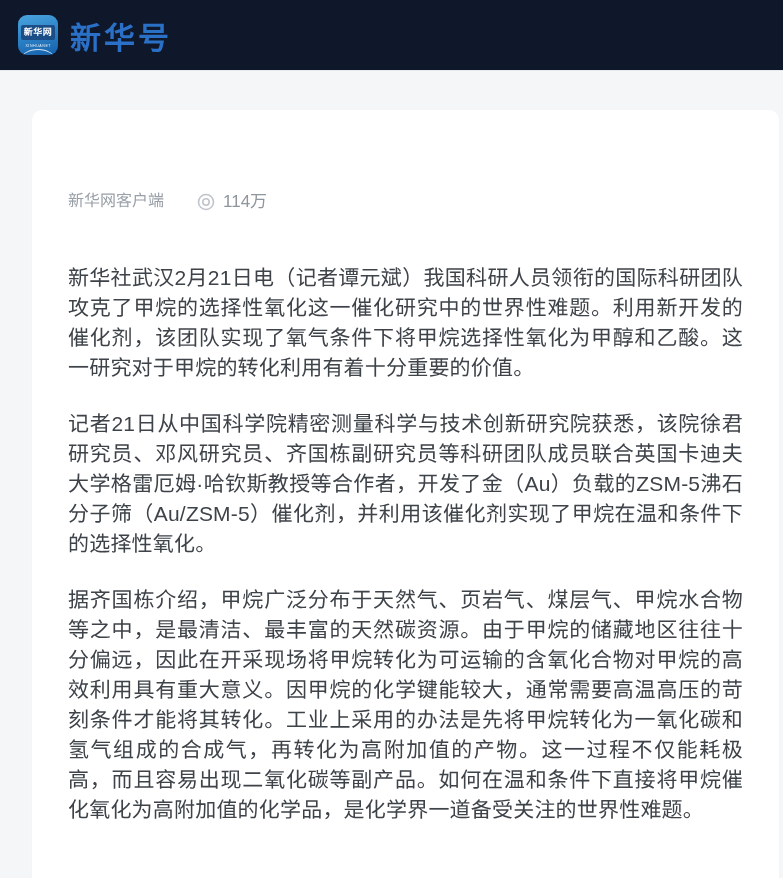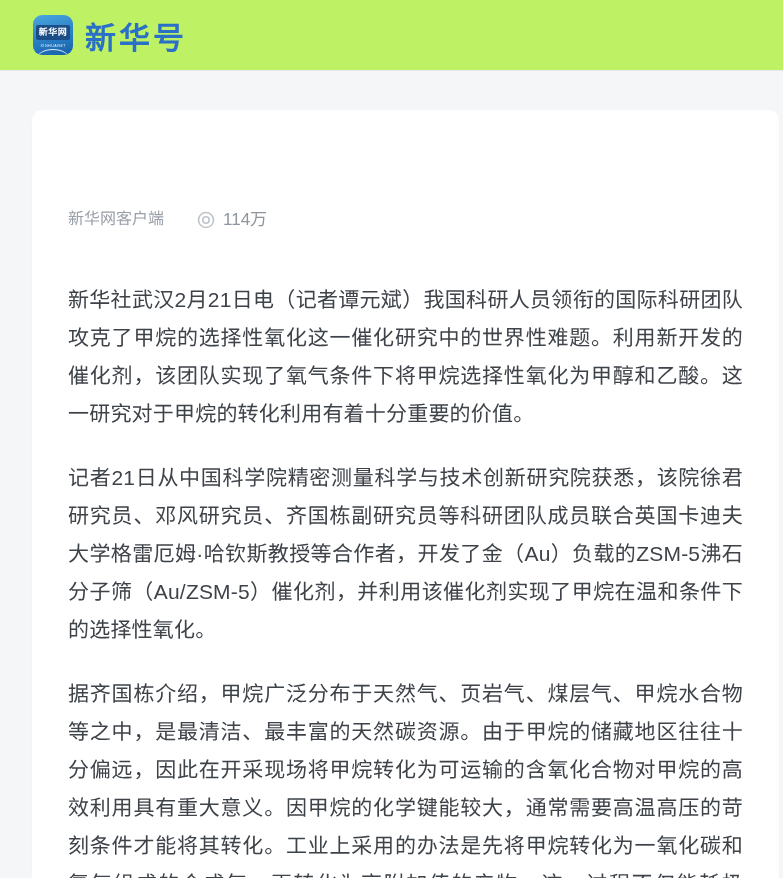--- a/index.html
+++ b/index.html
@@ -7,25 +7,25 @@
     width: 783px;
     height: 878px;
     overflow: hidden;
     background: #f4f6f8;
     font-family: "Liberation Sans", "DejaVu Sans", sans-serif;
   }
 
   
   .site-header {
     height: 71px;
-    background: #bef264;
+    background: #0f172a;
     border-bottom: 1px solid #e7e9ec;
     display: flex;
     align-items: center;
-    padding-left: 33px;
+    padding-left: 18px;
   }
   .logo-wrap {
     display: flex;
     align-items: center;
     cursor: pointer;
   }
   .logo-square {
     width: 40px;
     height: 40px;
     border-radius: 9px;
@@ -85,21 +85,21 @@
   .article-title {
     color: #2b313b;
     font-size: 38px;
     font-weight: bold;
     line-height: 56px;
     letter-spacing: 0.5px;
   }
   .byline {
     display: flex;
     align-items: center;
-    margin-top: 49px;
+    margin-top: 31px;
     height: 20px;
   }
   .byline-source {
     color: #9aa0a8;
     font-size: 16px;
     cursor: pointer;
   }
   .views {
     display: flex;
     align-items: flex-end;
@@ -114,21 +114,21 @@
     color: #8f959d;
     font-size: 17px;
     margin-left: 7px;
   }
   .article-body {
     margin-top: 54px;
   }
   .article-body p {
     color: #3e4349;
     font-size: 21px;
-    line-height: 38px;
+    line-height: 30px;
     text-align: justify;
     margin-bottom: 26px;
     letter-spacing: 0.2px;
   }
 </style>
 </head>
 <body>
 
 <header class="site-header">
   <div class="logo-wrap">

